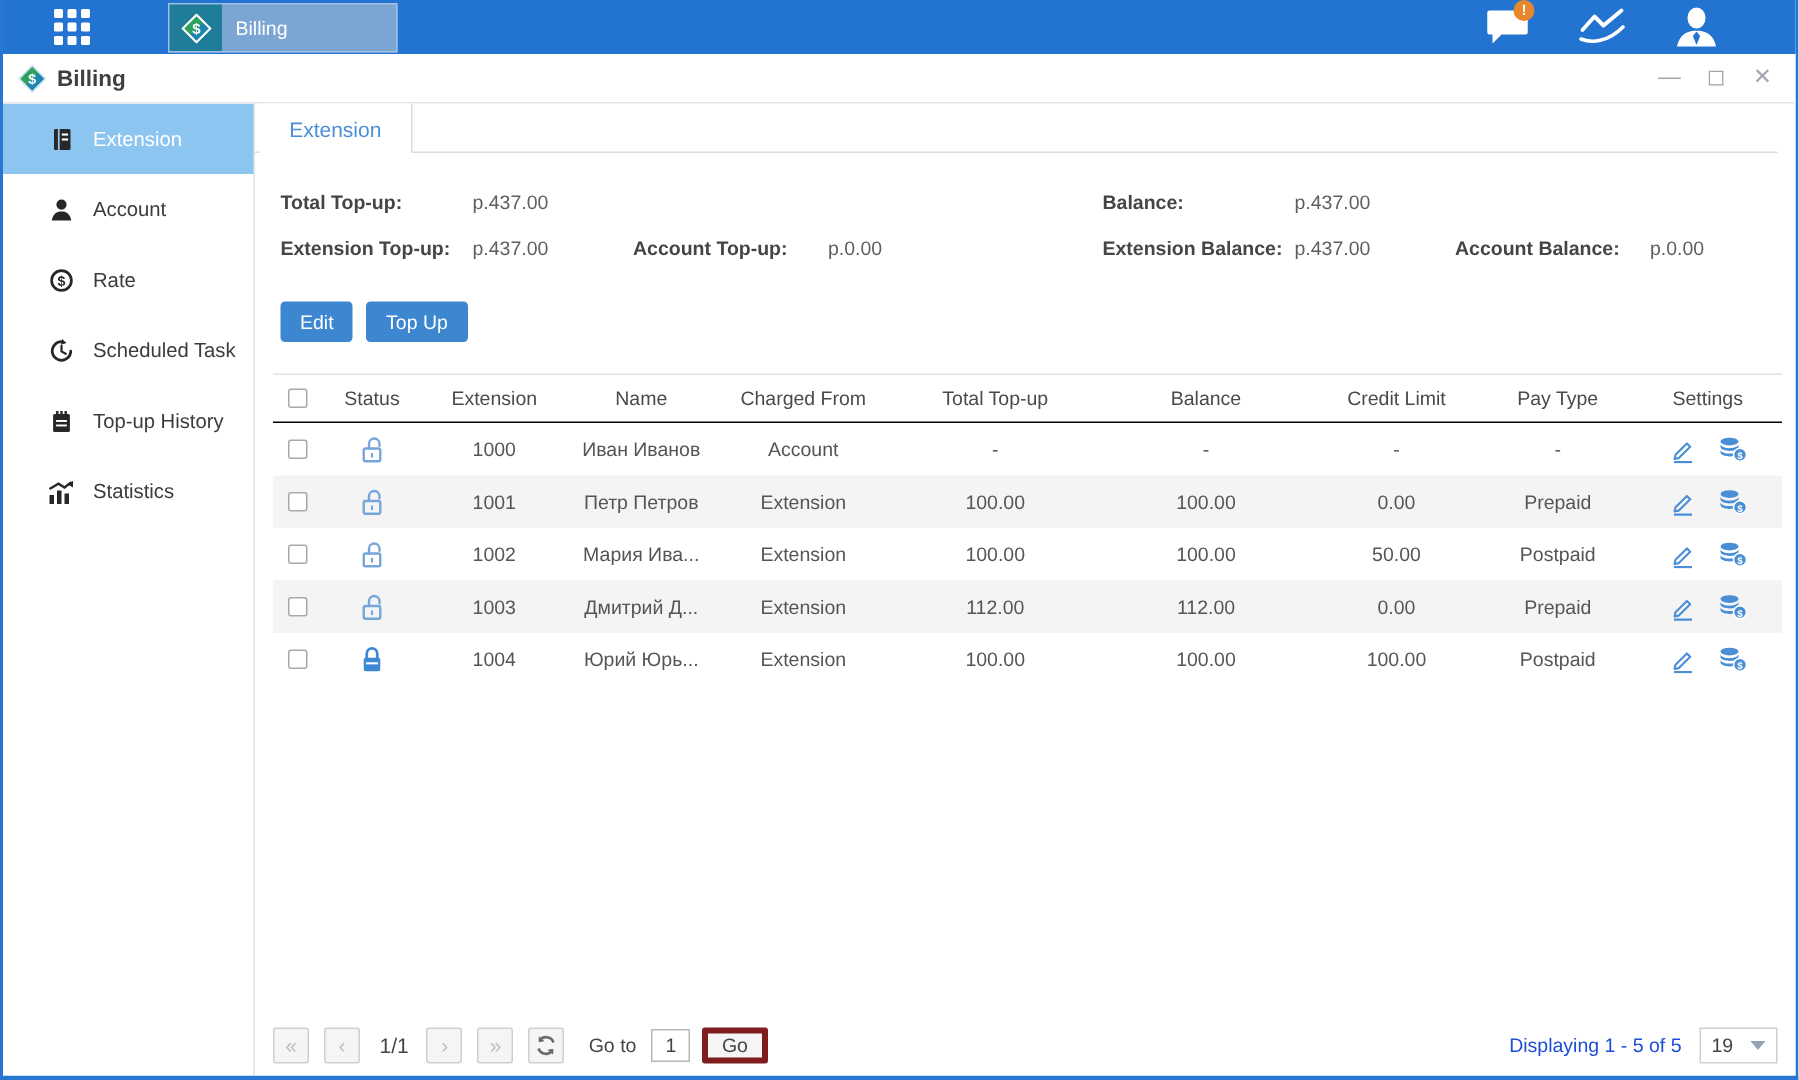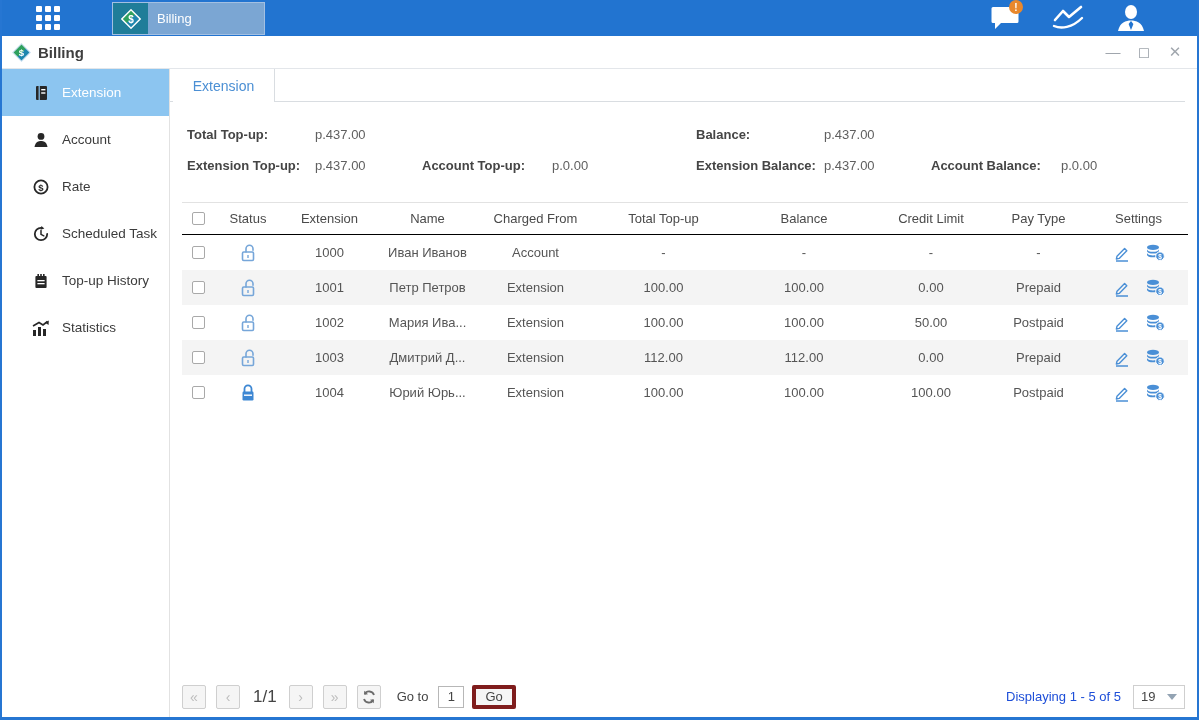--- a/index.html
+++ b/index.html
@@ -42,21 +42,21 @@
 
   .content { flex: 1; display: flex; flex-direction: column; min-width: 0; }
 
   .tabstrip { height: 33px; flex: none; position: relative; }
   .tabstrip::after { content:""; position:absolute; left:0; right:12px; bottom:0; border-bottom:1px solid #d9dde1; }
   .tab { position: absolute; left: 3px; top: 0; height: 33px; width: 102px; background: #fff;
     border-right: 1px solid #d9dde1; z-index: 1; display:flex; align-items:center; justify-content:center;
     color: #4b8fd4; font-size: 14px; cursor: pointer; }
 
   .summary { padding: 17px 0 0 17px; font-size: 13px; }
-  .sumrow { display: flex; height: 31px; align-items: center; }
+  .sumrow { display: flex; height: 31px; align-items: center; gap: 39px; }
   .half { width: 509px; flex: none; display: flex; align-items: center; }
   .sl { font-weight: bold; color: #454545; }
   .sv { color: #5f5f5f; }
   .c1 { width: 128px; } .c2 { width: 107px; } .c3 { width: 130px; }
 
   .toolbar { margin: 20px 0 0 17px; display: flex; gap: 9px; }
   .btn { background: #3c87cf; color: #fff; border: none; height: 27px; padding: 0 13px;
     font-size: 13px; border-radius: 3px; cursor: pointer; font-family: "Liberation Sans", sans-serif; }
 
   .table { margin: 21px 0 0 12px; width: 1006px; font-size: 13px; }
@@ -70,21 +70,21 @@
   .w-pt { width: 101px; } .w-op { width: 99px; gap: 15px; }
   .cbx { width: 13px; height: 13px; border: 1px solid #a9a9a9; border-radius: 2px; background: #fff; cursor: pointer; }
   .name-cell { white-space: nowrap; overflow: hidden; }
   .op-icon { cursor: pointer; display:flex; }
 
   
   .pagbar { margin: auto 12px 8px 12px; display: flex; align-items: center; height: 25px; }
   .pbtn { width: 24px; height: 24px; background: #f5f5f5; border: 1px solid #cfcfcf; border-radius: 2px;
     color: #bdbdbd; display:flex; align-items:center; justify-content:center; font-size: 14px;
     margin-right: 10px; cursor: pointer; }
-  .page-ind { color: #444; margin: 0 12px 0 3px; font-size: 17px; }
+  .page-ind { color: #444; margin: 0 12px 0 3px; font-size: 14px; }
   .goto-label { color: #444; font-size: 13px; margin: 0 10px 0 6px; }
   .goto-input { width: 26px; height: 22px; border: 1px solid #b7b7b7; text-align: center; font-size: 13px;
     color: #444; font-family: "Liberation Sans", sans-serif; margin-right: 8px; }
   .go-btn { height: 24px; background: #f5f5f5; border: 4px solid #7f1d1d; border-radius: 2px;
     color: #444; font-size: 13px; padding: 0 9px; cursor: pointer; font-family: "Liberation Sans", sans-serif; }
   .disp { margin-left: auto; color: #1d4ed8; font-size: 13px; margin-right: 12px; }
   .psize { width: 52px; height: 24px; border: 1px solid #cfcfcf; background: #fff; display: flex;
     align-items: center; padding: 0 7px; color: #444; font-size: 13px; cursor: pointer; }
   .caret { margin-left: auto; width: 0; height: 0; border-left: 5px solid transparent;
     border-right: 5px solid transparent; border-top: 6px solid #93a3b3; }
@@ -265,20 +265,24 @@
           </div>
           <div class="half">
             <span class="sl c1">Extension Balance:</span>
             <span class="sv c2">p.437.00</span>
             <span class="sl c3">Account Balance:</span>
             <span class="sv">p.0.00</span>
           </div>
         </div>
       </div>
 
+      <div class="toolbar">
+        <button class="btn">Edit</button>
+        <button class="btn">Top Up</button>
+      </div>
 
       <div class="table">
         <div class="thead">
           <div class="cell w-cb">
               <span class="cbx"></span>
             </div>
           <div class="cell w-status">Status</div>
           <div class="cell w-ext">Extension</div>
           <div class="cell w-name">Name</div>
           <div class="cell w-from">Charged From</div>

